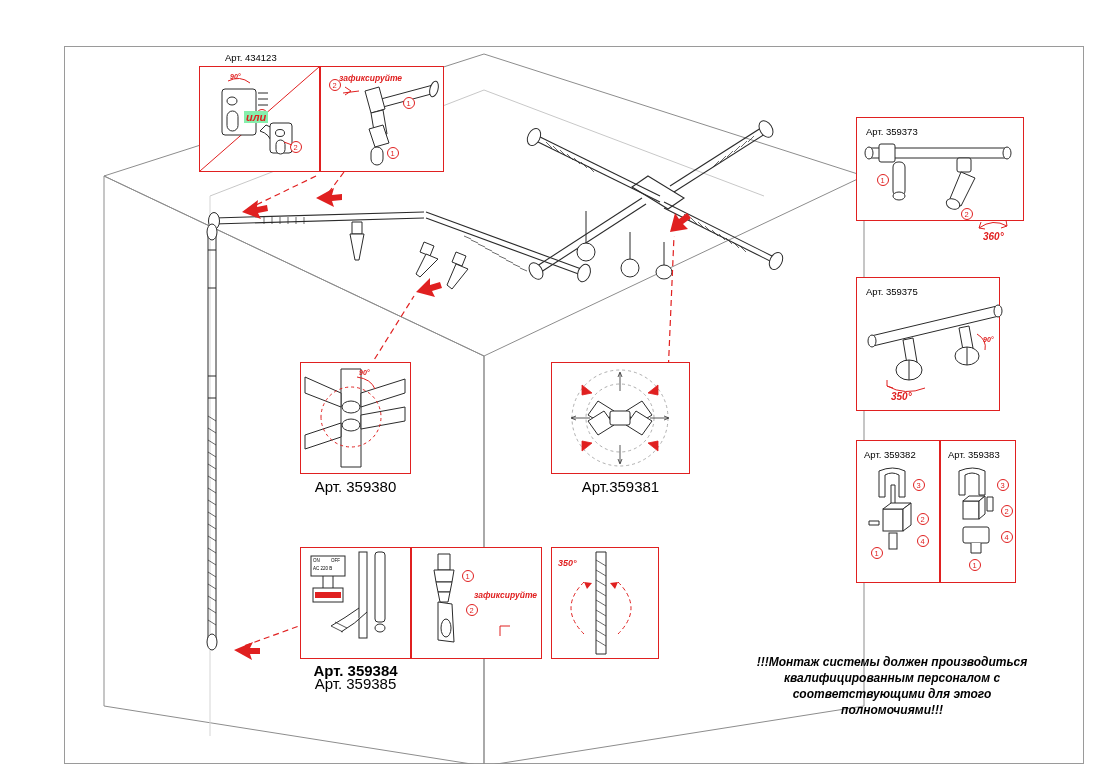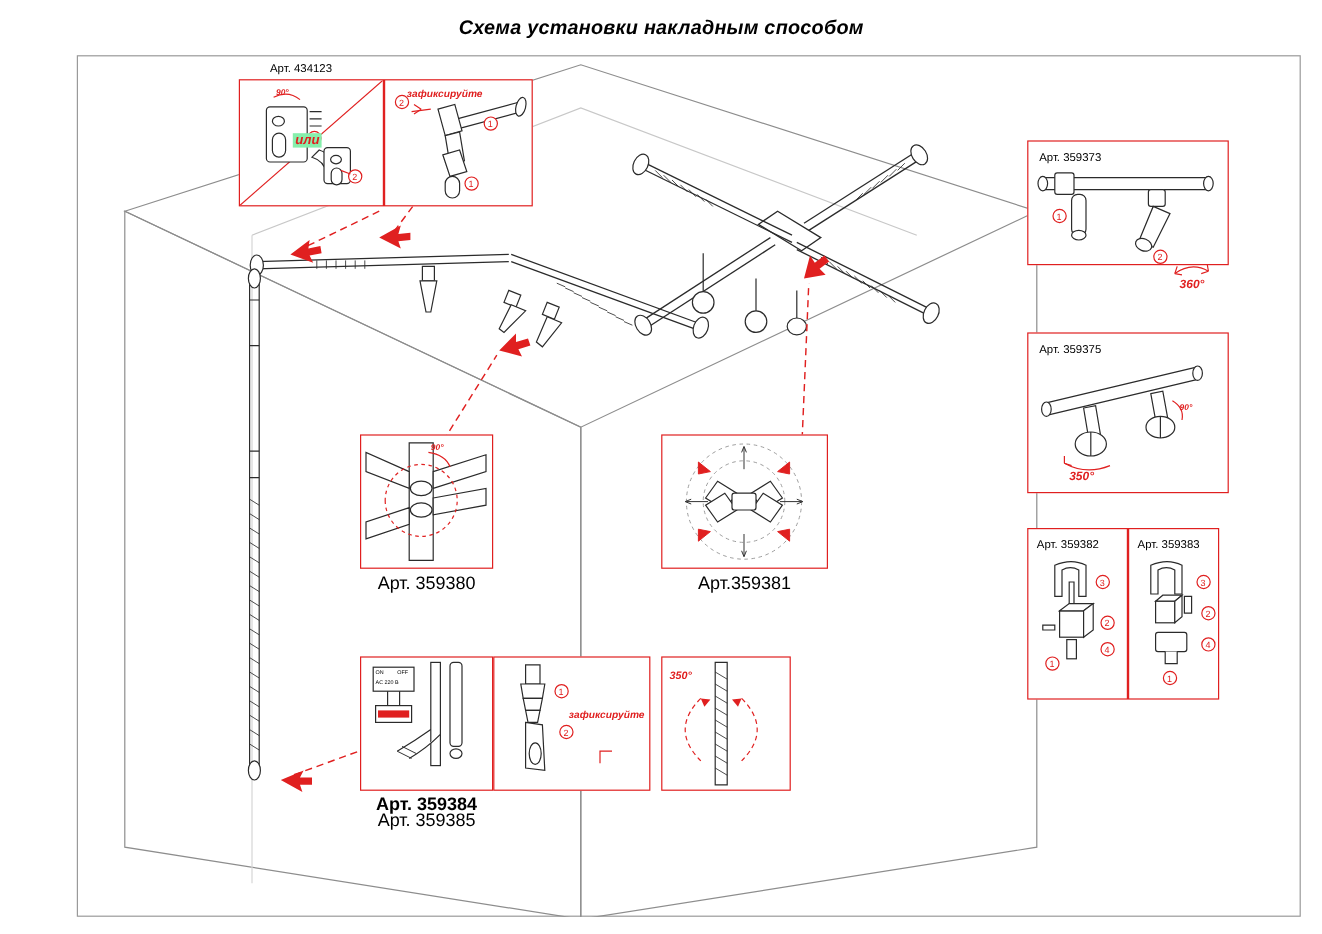--- a/index.html
+++ b/index.html
@@ -14,21 +14,20 @@
   .warn{right:60px;bottom:60px;width:300px;text-align:center;font-size:12px;font-weight:bold;font-style:italic;line-height:16px;}
   .fix{color:#e02020;font-weight:bold;font-style:italic;font-size:8.5px;}
   .ili{color:#e02020;font-weight:bold;font-style:italic;font-size:11px;}
   svg{display:block;}
 </style>
 </head>
 <body>
 
 <div id="stage">
 
-  <div class="abs title">Схема установки накладным способом</div>
 
   <div class="abs frame"></div>
 
   <svg class="abs" style="left:64px;top:46px;" width="1020" height="718" viewBox="0 0 1020 718">
     <g fill="none" stroke="#8d8d8d" stroke-width="1">
 
       <path d="M40 130 L420 8 L800 130 L420 310 Z"></path>
 
       <path d="M40 130 L40 660 L420 720 L420 310 Z"></path>
 
@@ -212,21 +211,21 @@
       <text x="107.5" y="99" fill="#e02020" font-size="7.5" font-family="Liberation Sans, sans-serif">2</text>
       <g stroke="#e02020" fill="none" stroke-width="1">
         <path d="M122 110 q14 -10 28 -2"></path>
         <path d="M122 110 l2 -6 M122 110 l6 1"></path>
         <path d="M150 108 l-1 -6 M150 108 l-6 2"></path>
       </g>
       <text x="126" y="122" fill="#e02020" font-size="10" font-weight="bold" font-style="italic" font-family="Liberation Sans, sans-serif">360°</text>
     </svg>
   </div>
 
-  <div class="abs callout" style="left:856px;top:277px;width:168px;height:134px;">
+  <div class="abs callout" style="left:856px;top:277px;width:144px;height:134px;">
     <div class="abs art-label" style="left:9px;top:8px;">Арт. 359375</div>
     <svg width="166" height="132" viewBox="0 0 166 132">
       <g stroke="#2b2b2b" fill="#fff" stroke-width="1">
         <path d="M14 58 L140 28 M16 68 L142 38"></path>
         <ellipse cx="15" cy="63" rx="4" ry="6"></ellipse>
         <ellipse cx="141" cy="33" rx="4" ry="6"></ellipse>
 
         <path d="M46 62 l10 -2 l4 24 l-10 2 z"></path>
         <ellipse cx="52" cy="92" rx="13" ry="10"></ellipse>
         <path d="M52 82 l0 20"></path>
@@ -403,14 +402,15 @@
         <path d="M32 34 q-26 26 0 52"></path>
       </g>
       <g fill="#e02020">
         <path d="M66 34 l-8 1 l5 6 z"></path>
         <path d="M32 34 l8 1 l-5 6 z"></path>
       </g>
       <text x="6" y="18" fill="#e02020" font-size="9" font-weight="bold" font-style="italic" font-family="Liberation Sans, sans-serif">350°</text>
     </svg>
   </div>
 
+  <div class="abs warn">!!!Монтаж системы должен производиться квалифицированным персоналом с соответствующими для этого полномочиями!!!</div>
 
 </div>
 
 </body></html>

